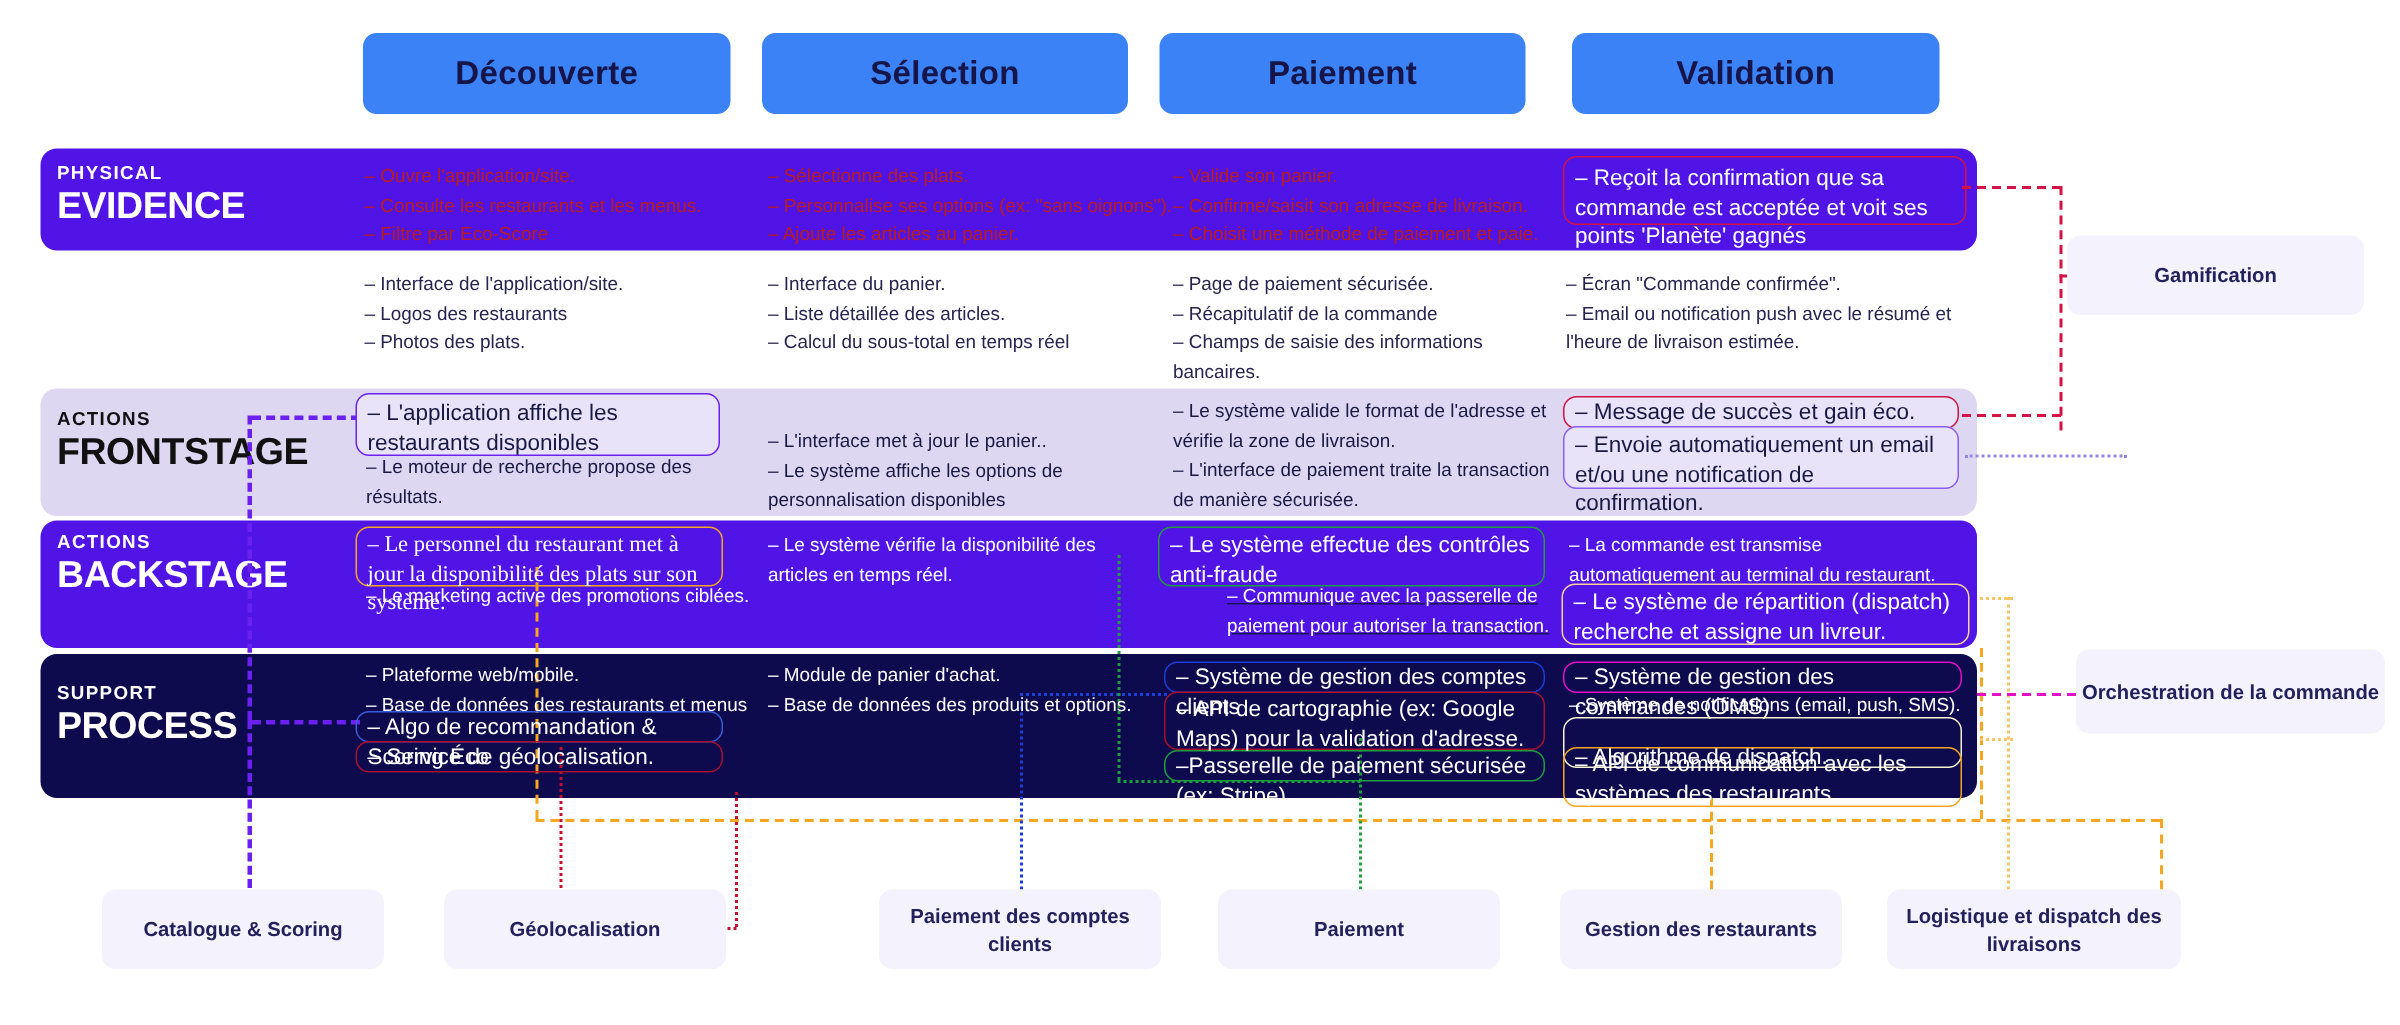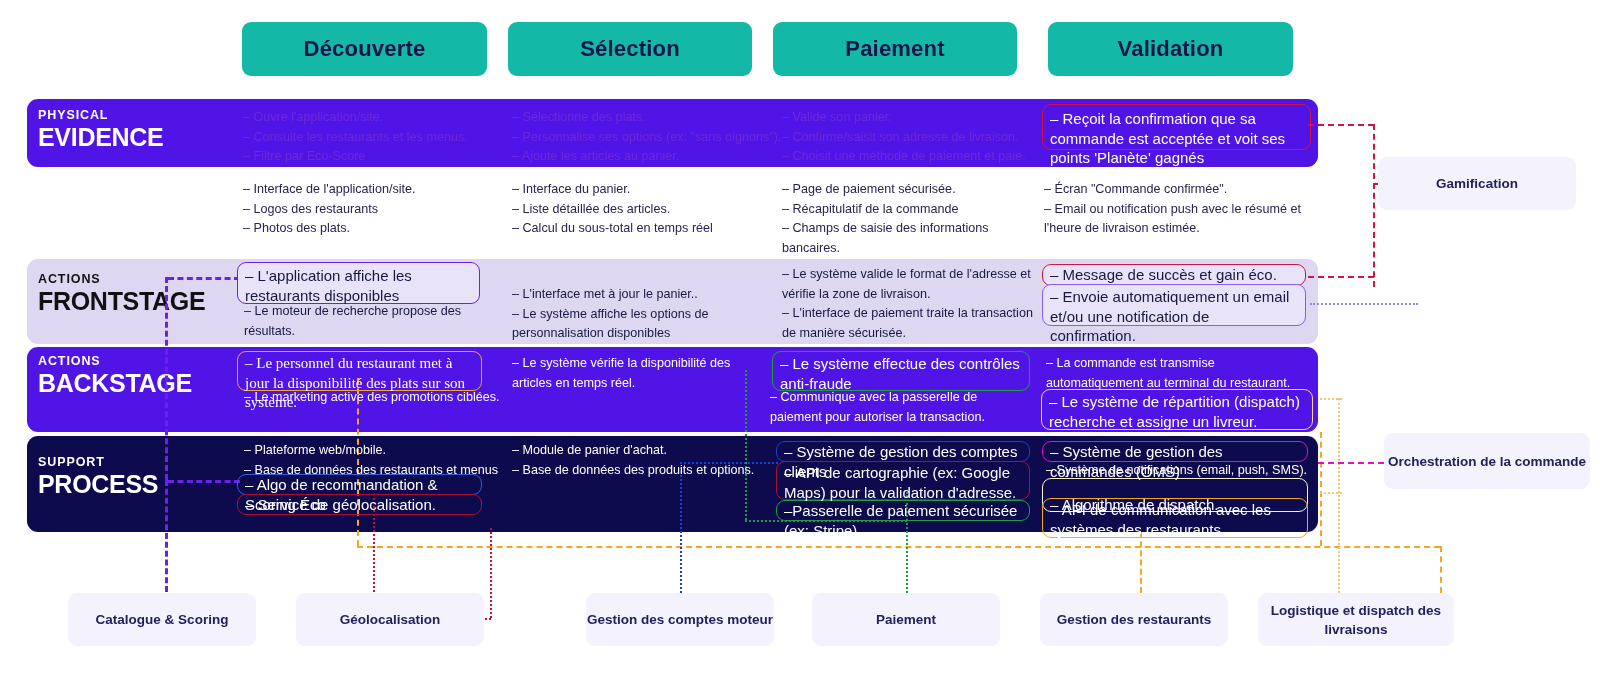--- a/index.html
+++ b/index.html
@@ -7,21 +7,21 @@
   body{
     width:1600px; height:683px; position:relative; overflow:hidden;
     font-family:"Liberation Sans", sans-serif;
     color:#1a1a4e;
   }
   #stage{ position:absolute; inset:0; }
 
   
   .phase{
     position:absolute; top:22px; height:54px;
-    background:#14b8a6; border-radius:9px;
+    background:#3b82f6; border-radius:9px;
     display:flex; align-items:center; justify-content:center;
   }
   .phase span{
     font-size:22px; font-weight:bold; letter-spacing:.2px; color:#15154a;
   }
 
   
   .band{ position:absolute; left:27px; width:1291px; border-radius:11px; }
   .band.dark   { background:#5014e6; }
   .band.light  { background:#ddd7f2; }
@@ -36,21 +36,21 @@
     font-size:25px; font-weight:bold; letter-spacing:-.3px; line-height:28px;
   }
   .rowlabel.on-dark .small, .rowlabel.on-dark .big{ color:#ffffff; }
   .rowlabel.on-light .small, .rowlabel.on-light .big{ color:#111111; }
 
   
   .cell{ position:absolute; }
   .cell p{
     font-size:12.6px; line-height:19.5px; margin:0; white-space:pre-line;
   }
-  .on-violet p{ color:#6d28d9; }
+  .on-violet p{ color:#b91c1c; }
   .on-lav p{ color:#181842; }
   .on-white p{ color:#27244f; }
   .on-navy p{ color:#ffffff; }
 
   
   .hl{
     position:absolute; border-radius:9px; border:1.6px solid transparent;
   }
   .hl p{ font-size:15px; line-height:19.5px; margin:0; white-space:pre-line; }
 
@@ -217,21 +217,21 @@
   </div>
   <div class="cell on-navy" style="left:244px; top:388px; width:256px;">
     <p>– Le  marketing active des promotions ciblées.</p>
   </div>
   <div class="cell on-navy" style="left:512px; top:354px; width:258px;">
     <p>– Le système vérifie la disponibilité des articles en temps réel.</p>
   </div>
   <div class="hl" style="left:772px; top:351px; width:258px; height:40px; border-color:#1f9d3f; padding:2px 7px;">
     <p style="color:#ffffff;">– Le système effectue des contrôles anti-fraude</p>
   </div>
-  <div class="cell on-navy" style="left:770px; top:388px; width:258px;">
+  <div class="cell on-navy" style="left:818px; top:388px; width:258px;text-decoration:underline;">
     <p>– Communique avec la passerelle de paiement pour autoriser la transaction.</p>
   </div>
   <div class="cell on-navy" style="left:1046px; top:354px; width:266px;">
     <p>– La commande est transmise automatiquement au terminal du restaurant.</p>
   </div>
   <div class="hl" style="left:1041px; top:389px; width:272px; height:41px; border-color:#f8d49a; padding:2px 7px;">
     <p style="color:#ffffff;">– Le système de répartition (dispatch) recherche et assigne un livreur.</p>
   </div>
 
   <div class="cell on-navy" style="left:244px; top:441px; width:260px;">
@@ -280,21 +280,21 @@
     <span>Orchestration de la commande</span>
   </div>
 
   <div class="bchip" style="left:68px;   top:593px; width:188px; height:53px;">
     <span>Catalogue &amp; Scoring</span>
   </div>
   <div class="bchip" style="left:296px;  top:593px; width:188px; height:53px;">
     <span>Géolocalisation</span>
   </div>
   <div class="bchip" style="left:586px;  top:593px; width:188px; height:53px;">
-    <span>Gestion des comptes moteur</span>
+    <span>Paiement des comptes clients</span>
   </div>
   <div class="bchip" style="left:812px;  top:593px; width:188px; height:53px;">
     <span>Paiement</span>
   </div>
   <div class="bchip" style="left:1040px; top:593px; width:188px; height:53px;">
     <span>Gestion des restaurants</span>
   </div>
   <div class="bchip" style="left:1258px; top:593px; width:196px; height:53px;">
     <span>Logistique et dispatch des livraisons</span>
   </div>

